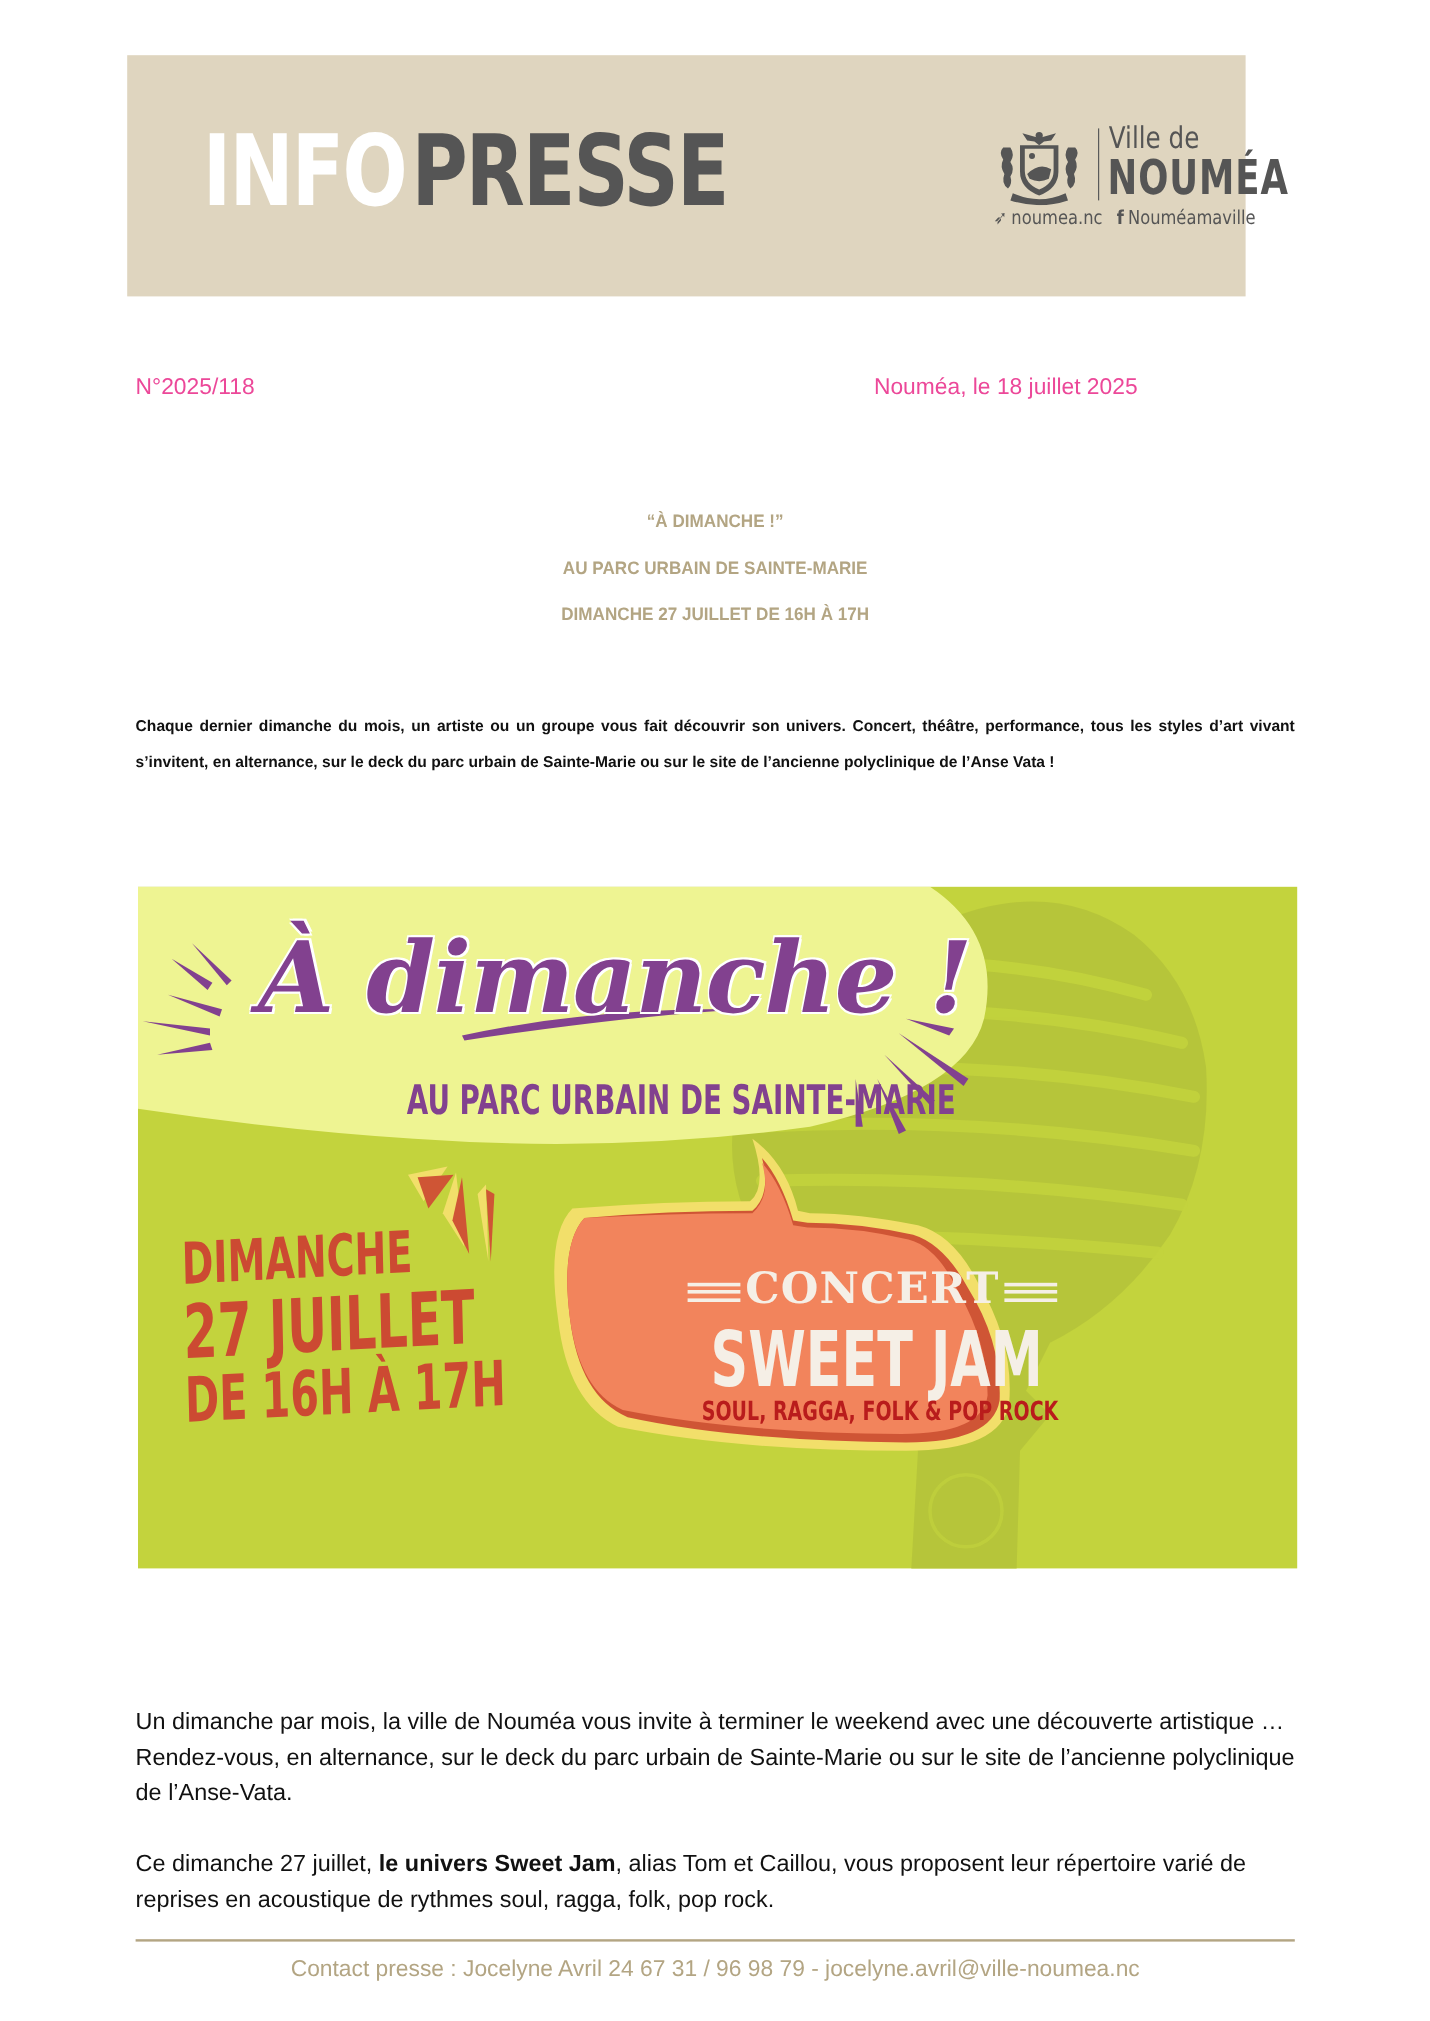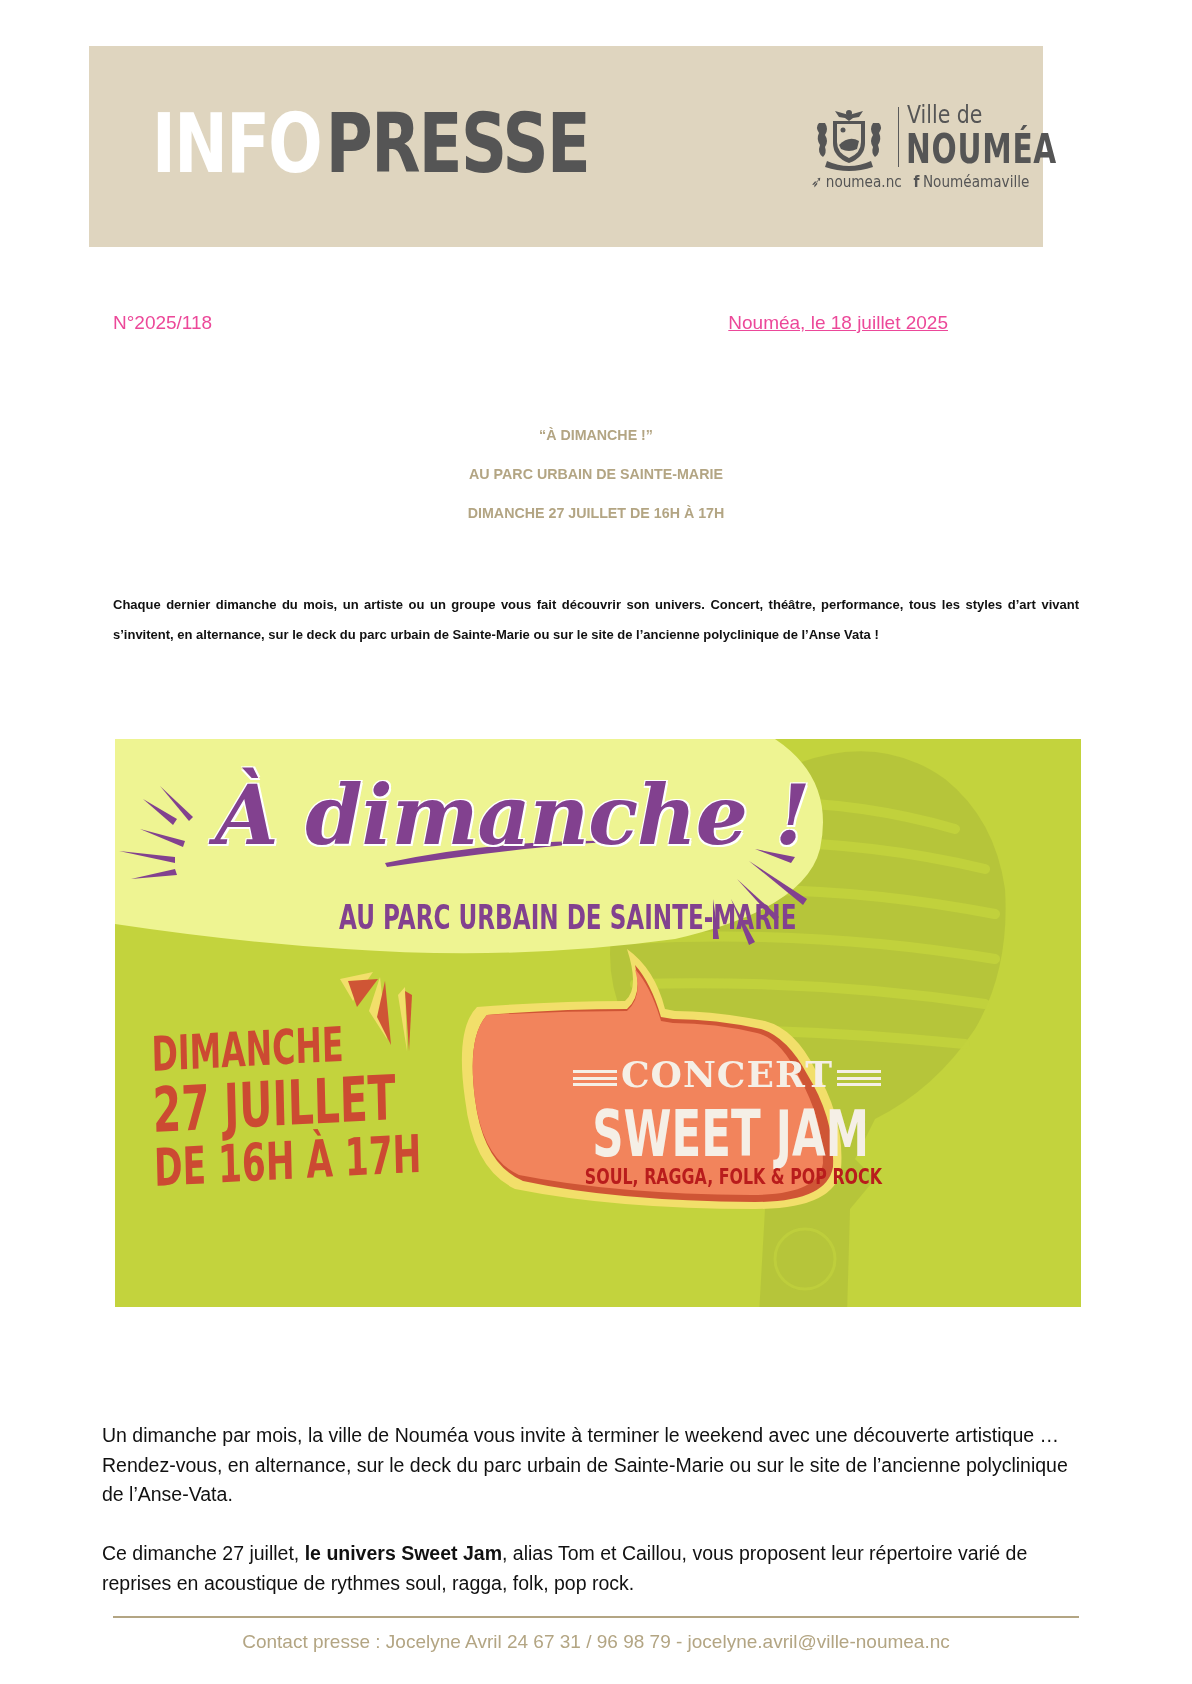--- a/index.html
+++ b/index.html
@@ -1,21 +1,21 @@
 <!DOCTYPE html>
 <html><head>
 <meta charset="utf-8">
 <style>
   html, body { margin:0; padding:0; background:#ffffff; }
   body { width:1192px; height:1684px; position:relative; overflow:hidden;
          font-family:"Liberation Sans", sans-serif; color:#1a1a1a; }
   .abs { position:absolute; }
 
   
-  #header { left:89px; top:46px; width:932px; height:201px; background:#dfd5bf;padding-left:22px; }
+  #header { left:106px; top:46px; width:932px; height:201px; background:#dfd5bf; }
   #brand { left:63px; top:58px; height:80px; font-family:"DejaVu Sans", sans-serif;
            font-weight:bold; font-size:82px; line-height:80px; letter-spacing:-2px;
            transform:scaleX(0.78); transform-origin:left center; white-space:nowrap; }
   #brand .info { color:#ffffff; }
   #brand .presse { color:#555555; margin-left:6px; }
 
   #logo { left:722px; top:57px; width:270px; height:150px; }
   #crest { left:2px; top:2px; width:72px; height:66px; }
   #logo-divider { left:87px; top:4px; width:1px; height:60px; background:#5a5a5a; }
   #ville-de { left:96px; top:-2px; font-family:"DejaVu Sans", sans-serif; font-size:25px;
@@ -24,21 +24,21 @@
             font-size:40px; line-height:40px; color:#555; letter-spacing:1px;
             transform:scaleX(0.74); transform-origin:left top; white-space:nowrap; }
   #logo-links { left:0px; top:69px; font-family:"DejaVu Sans", sans-serif; font-size:16px;
                 color:#555; white-space:nowrap; transform:scaleX(0.85); transform-origin:left top; }
   #logo-links .ic { font-weight:bold; margin-right:4px; }
   #logo-links .sep { display:inline-block; width:14px; }
 
   
   .meta { top:312px; font-size:19px; color:#ec4899; line-height:22px; }
   #ref { left:113px; }
-  #date { right:244px; text-align:left;text-decoration:underline; }
+  #date { right:244px; text-align:left; }
 
   
   #titles { left:113px; top:415px; width:966px; text-align:center; color:#b3a583;
             font-weight:bold; font-size:15px; line-height:39px; }
   #titles div { transform:scaleX(0.95); }
 
   
   #intro { left:113px; top:590px; width:966px; font-weight:bold; font-size:13px;
            line-height:30px; text-align:justify; color:#111; }
 
@@ -62,21 +62,21 @@
                      border-top:3px solid #f5efe6; border-bottom:3px solid #f5efe6; position:relative; margin:0 4px; box-sizing:border-box; }
   #p-concert .bars::after { content:""; position:absolute; left:0; right:0; top:3.5px; height:3px; background:#f5efe6; }
   #p-band { left:412px; top:360px; width:400px; font-family:"DejaVu Sans", sans-serif; font-weight:bold;
             font-size:64px; color:#f5efe6; line-height:70px; }
   #p-band span { display:inline-block; transform:scaleX(0.68); }
   #p-genres { left:412px; top:425px; width:400px; text-align:center; font-family:"DejaVu Sans", sans-serif; font-weight:bold;
               font-size:22px; color:#b91c1c; }
   #p-genres span { display:inline-block; transform:scaleX(0.72); }
 
   
-  .para { left:102px; width:966px; font-size:19.5px; line-height:29.5px; color:#111; }
+  .para { left:113px; width:966px; font-size:19.5px; line-height:29.5px; color:#111; }
   #para1 { top:1421px; }
   #para2 { top:1539px; }
   .para b { font-weight:bold; }
 
   #rule { left:113px; top:1616px; width:966px; height:2px; background:#b3a583; }
   #contact { left:113px; top:1631px; width:966px; text-align:center; font-size:19px; color:#b3a583; }
 </style>
 </head>
 <body>
 

